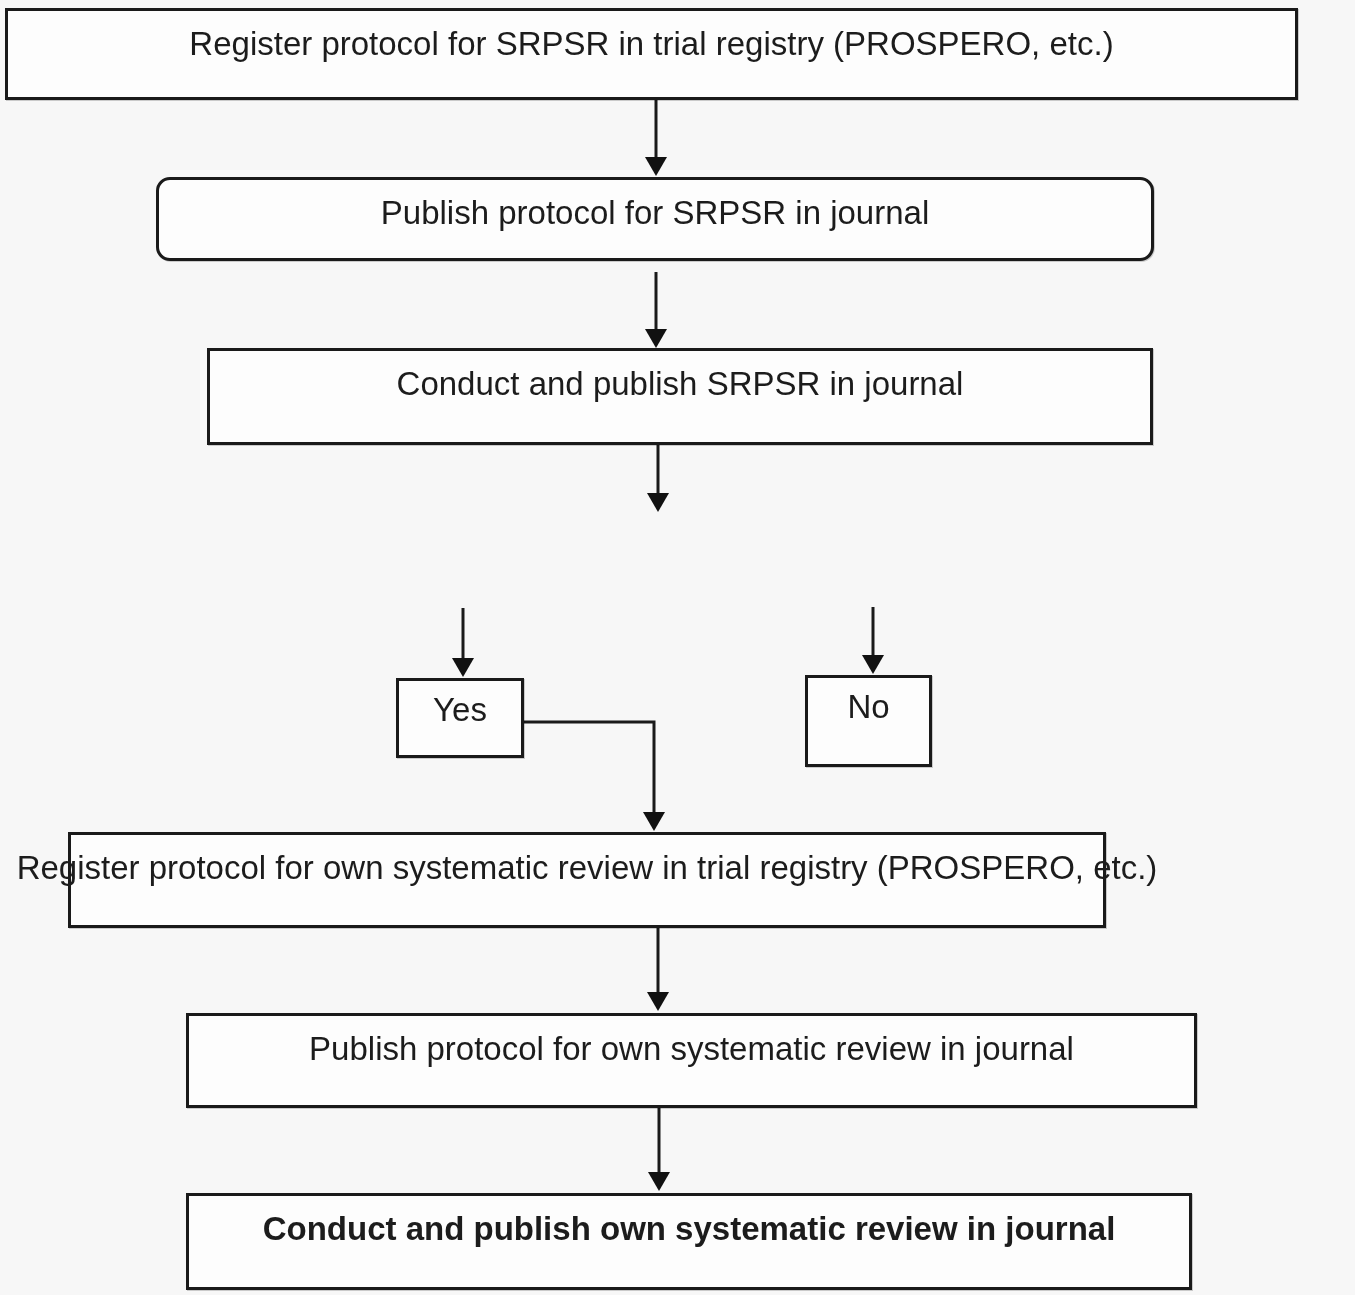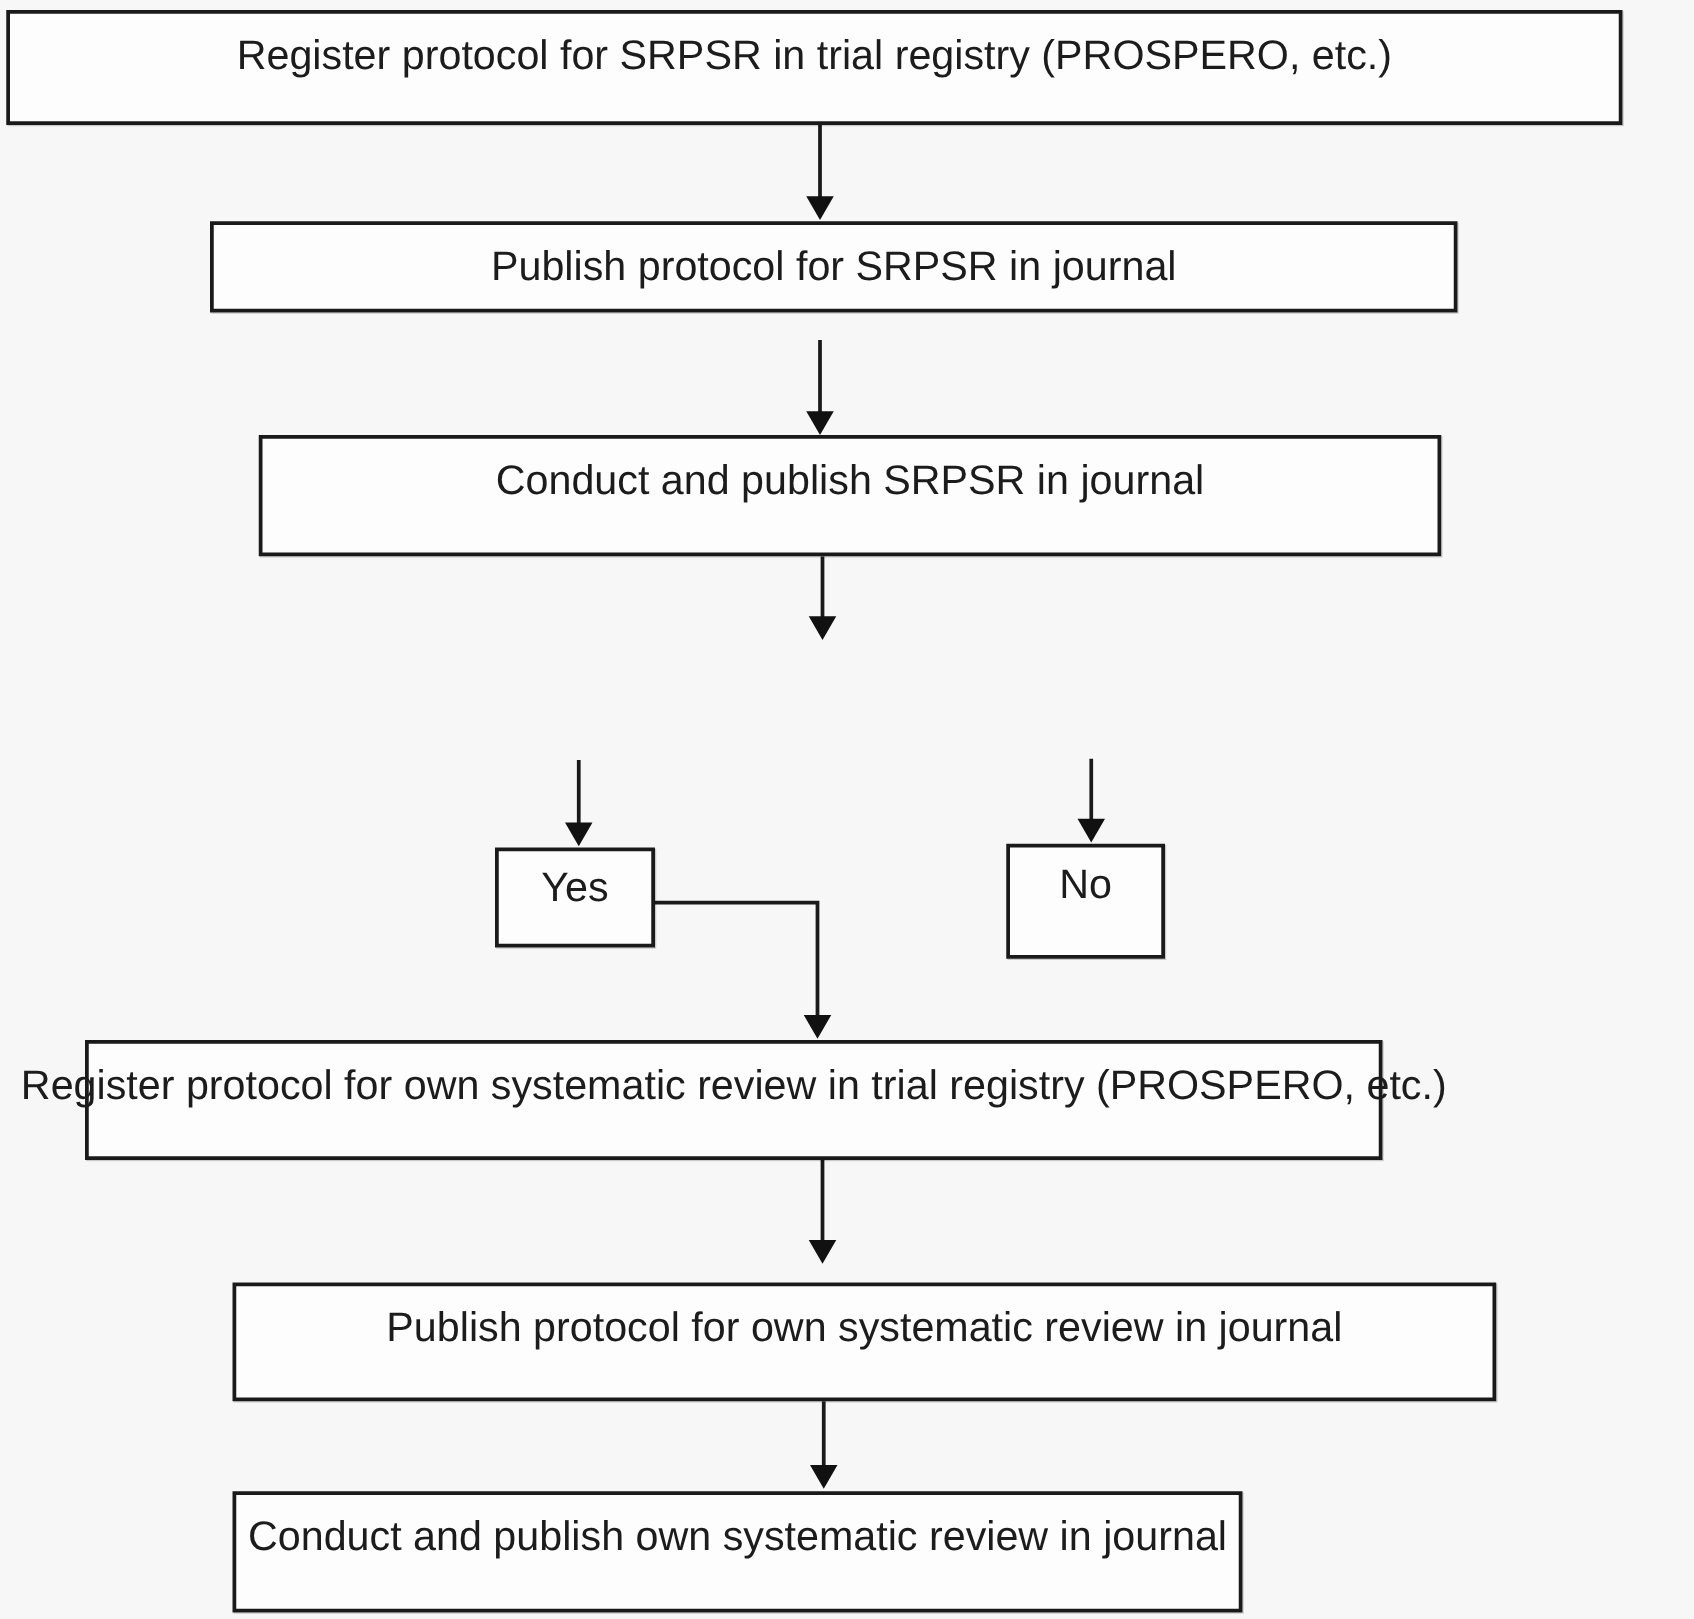--- a/index.html
+++ b/index.html
@@ -32,28 +32,28 @@
     display: flex;
     justify-content: center;
     align-items: flex-start;
     padding-top: 14px;
     text-align: center;
     white-space: nowrap;
     z-index: 2;
     box-shadow: 1px 1px 0 rgba(0,0,0,0.18);
   }
   .step1 { left: 5px;   top: 8px;    width: 1293px; height: 92px; }
-  .step2 { left: 168px; top: 177px;  width: 998px;  height: 73px; }
+  .step2 { left: 156px; top: 177px;  width: 998px;  height: 84px; border-radius: 14px; }
   .step3 { left: 207px; top: 348px;  width: 946px;  height: 97px; }
   .step4 { left: 127px; top: 513px;  width: 1105px; height: 95px; }
   .yes   { left: 396px; top: 678px;  width: 128px;  height: 80px; padding-top: 10px; }
   .no    { left: 805px; top: 675px;  width: 127px;  height: 92px; padding-top: 10px; }
   .step5 { left: 68px;  top: 832px;  width: 1038px; height: 96px; }
-  .step6 { left: 186px; top: 1013px; width: 1011px; height: 95px; margin-top: 13px; }
-  .step7 { left: 186px; top: 1193px; width: 808px; height: 97px; }
+  .step6 { left: 186px; top: 1013px; width: 1011px; height: 95px; }
+  .step7 { left: 186px; top: 1193px; width: 1006px; height: 97px; font-weight: bold; }
   .edge-line {
     stroke: #1a1a1a;
     stroke-width: 3;
     fill: none;
   }
   .edge-head {
     fill: #111111;
     stroke: none;
   }
 </style>

